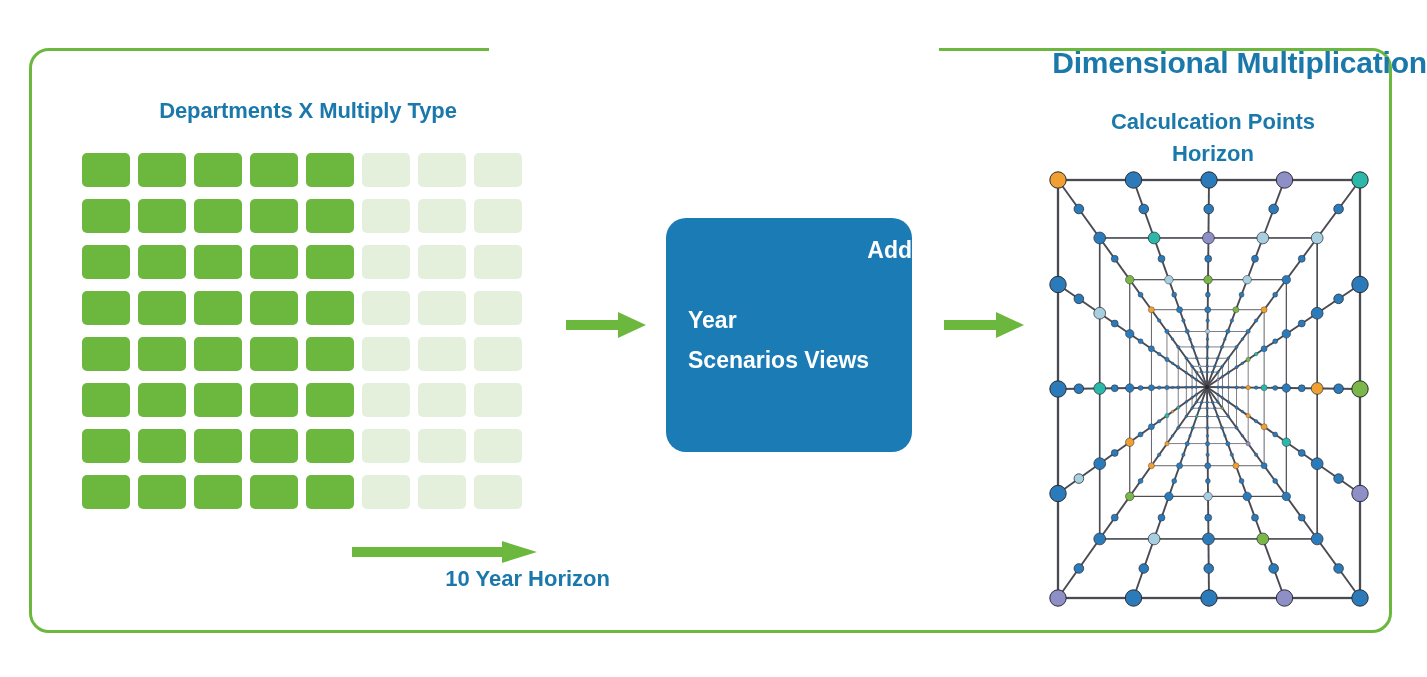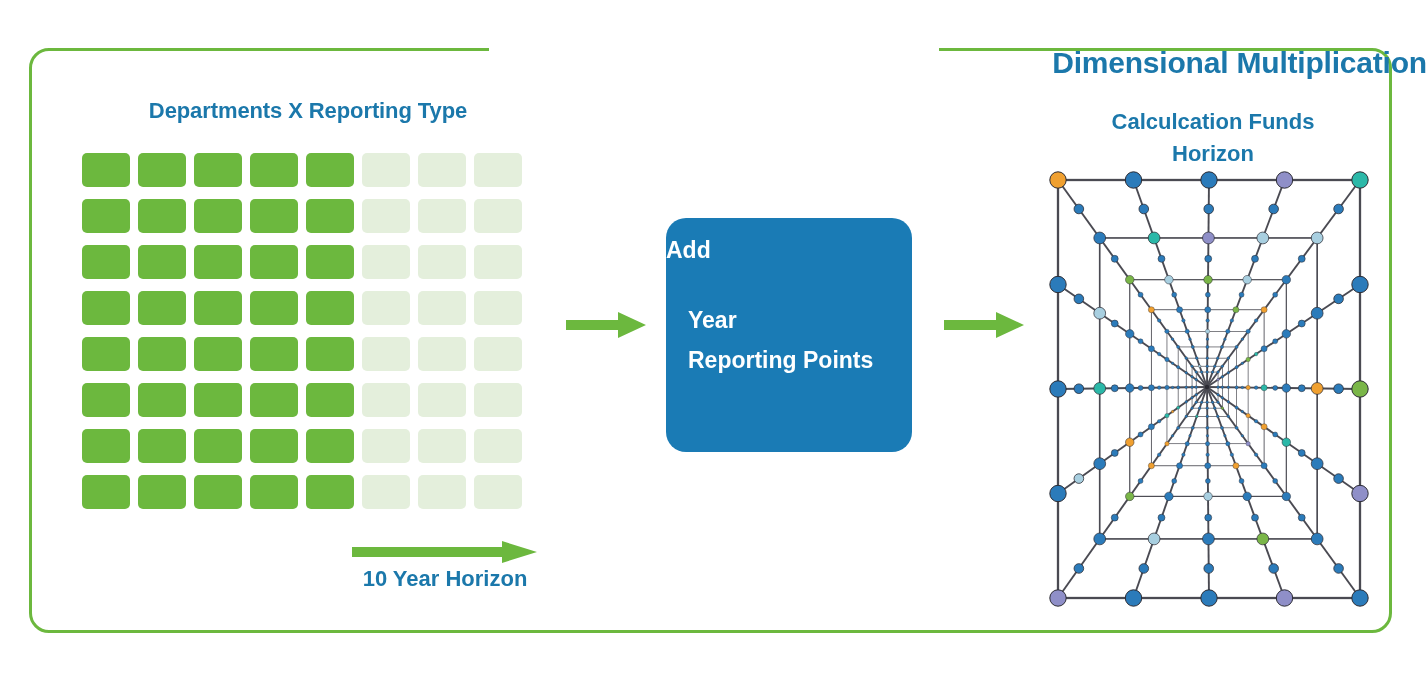--- a/index.html
+++ b/index.html
@@ -90,21 +90,21 @@
     left: 352px;
     top: 541px;
     width: 185px;
     height: 22px;
   }
   .horizon-label {
     position: absolute;
     left: 280px;
     top: 566px;
     width: 330px;
-    text-align: center;
+    text-align: right;
     font-size: 22px;
     font-weight: bold;
     color: #1b78ab;
   }
 
   
   .flow-arrow { position: absolute; }
   .flow-arrow.a1 { left: 566px; top: 310px; width: 80px; height: 30px; }
   .flow-arrow.a2 { left: 944px; top: 310px; width: 80px; height: 30px; }
 
@@ -115,21 +115,21 @@
     top: 218px;
     width: 246px;
     height: 234px;
     background: #1a7bb5;
     border-radius: 20px;
   }
   .add-title {
     position: absolute;
     left: 0; top: 19px;
     width: 246px;
-    text-align: left;
+    text-align: right;
     color: #ffffff;
     font-size: 23px;
     font-weight: bold;
   }
   .add-list {
     position: absolute;
     left: 22px;
     top: 82px;
     width: 220px;
   }
@@ -163,21 +163,21 @@
 </style>
 </head>
 <body>
 
 <div id="stage">
 
   <div class="frame"></div>
   <div class="title-notch"></div>
   <div class="diagram-title">Dimensional Multiplication</div>
 
-  <div class="left-heading">Departments X Reporting Type</div>
+  <div class="left-heading">Departments X Multiply Type</div>
 
   <div class="grid" id="dept-grid">
       <div class="cell on"></div>
       <div class="cell on"></div>
       <div class="cell on"></div>
       <div class="cell on"></div>
       <div class="cell on"></div>
       <div class="cell off"></div>
       <div class="cell off"></div>
       <div class="cell off"></div>
@@ -254,26 +254,26 @@
   <div class="flow-arrow a2">
     <svg width="80" height="30" viewBox="0 0 80 30">
       <path d="M0 10 H52 V2 L80 15 L52 28 V20 H0 Z" fill="#6cb83e"></path>
     </svg>
   </div>
 
   <div class="add-box">
     <div class="add-title">Add</div>
     <div class="add-list" id="add-list">
         <div class="add-item">Year</div>
-        <div class="add-item">Reporting Points</div>
+        <div class="add-item">Scenarios Views</div>
       </div>
   </div>
 
   <div class="right-heading">
-    <div>Calculcation Funds</div>
+    <div>Calculcation Points</div>
     <div>Horizon</div>
   </div>
 
   <div class="tunnel">
     <svg id="tunnel-svg" width="340" height="450" viewBox="0 0 340 450">
         <line x1="18" y1="15" x2="167" y2="222" stroke="#4a4a52" stroke-width="1.9"></line>
         <line x1="93.5" y1="15" x2="167" y2="222" stroke="#4a4a52" stroke-width="1.9"></line>
         <line x1="169" y1="15" x2="167" y2="222" stroke="#4a4a52" stroke-width="1.9"></line>
         <line x1="244.5" y1="15" x2="167" y2="222" stroke="#4a4a52" stroke-width="1.9"></line>
         <line x1="320" y1="15" x2="167" y2="222" stroke="#4a4a52" stroke-width="1.9"></line>

